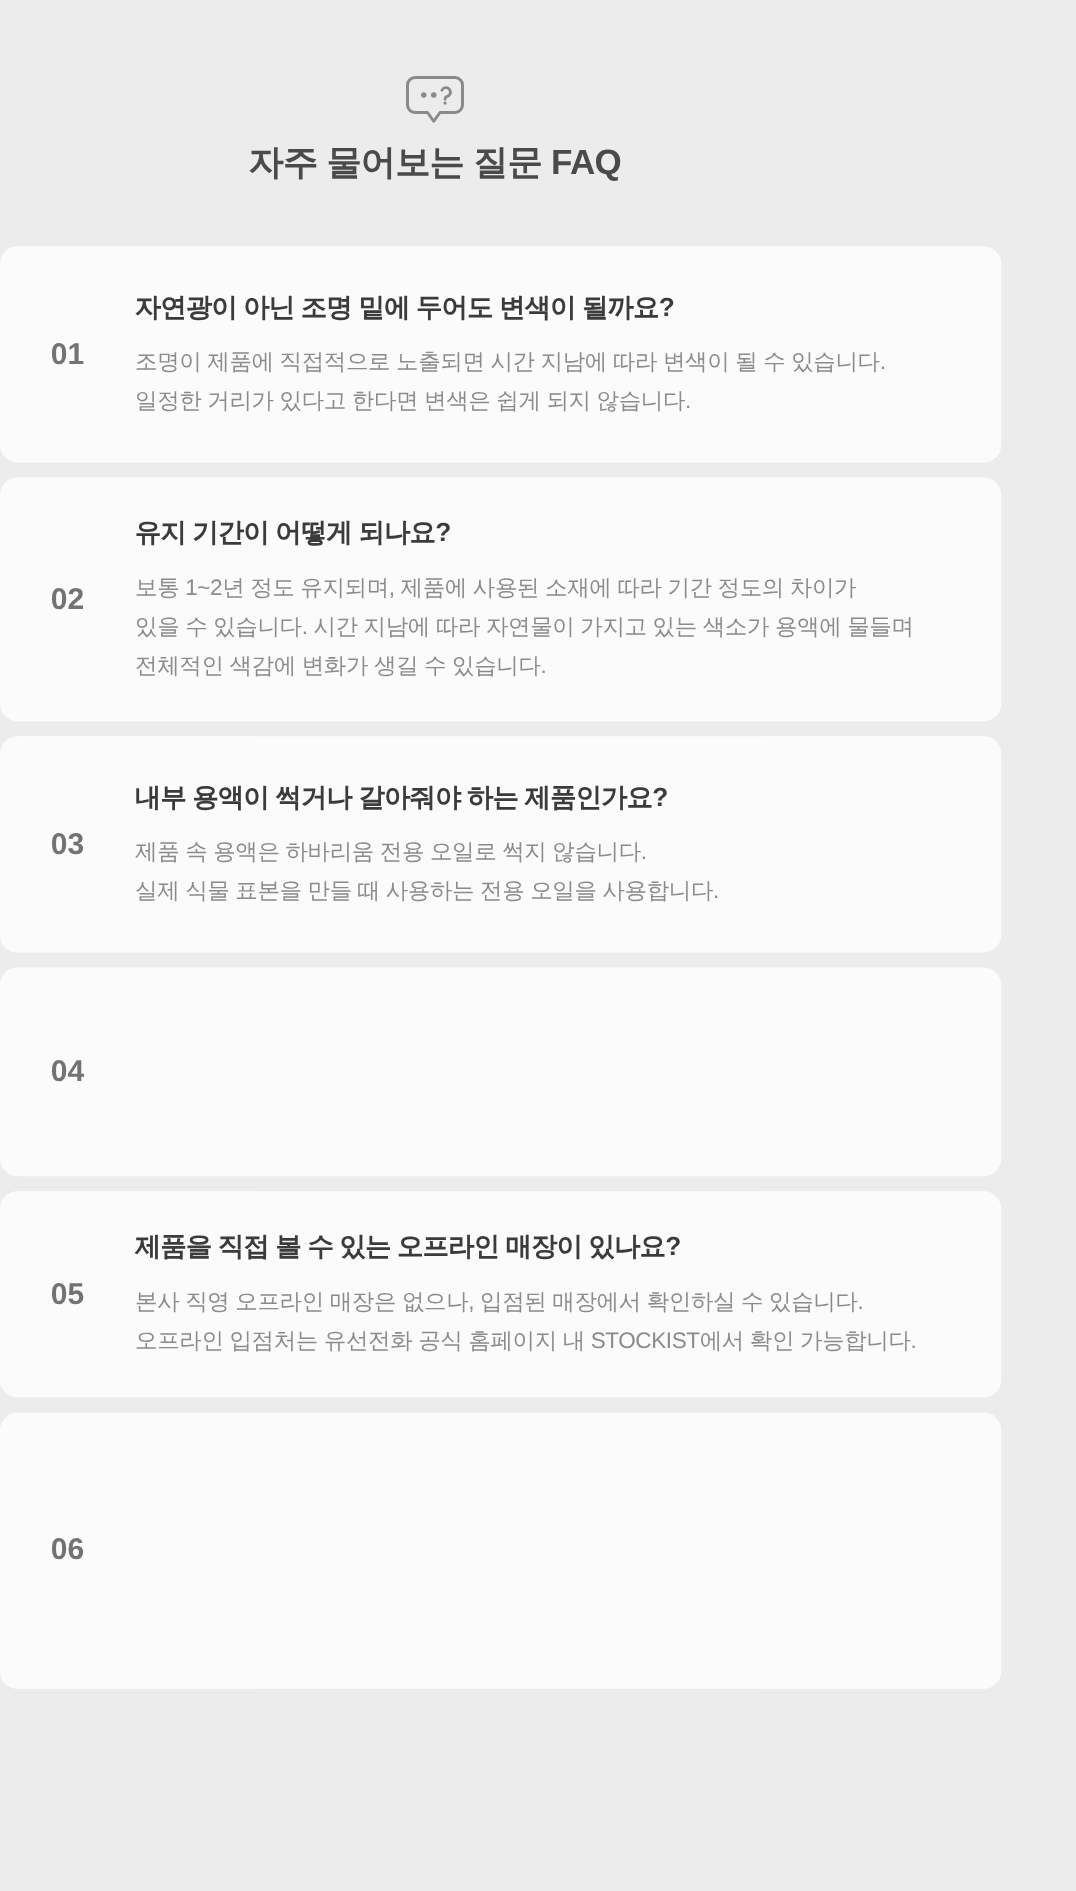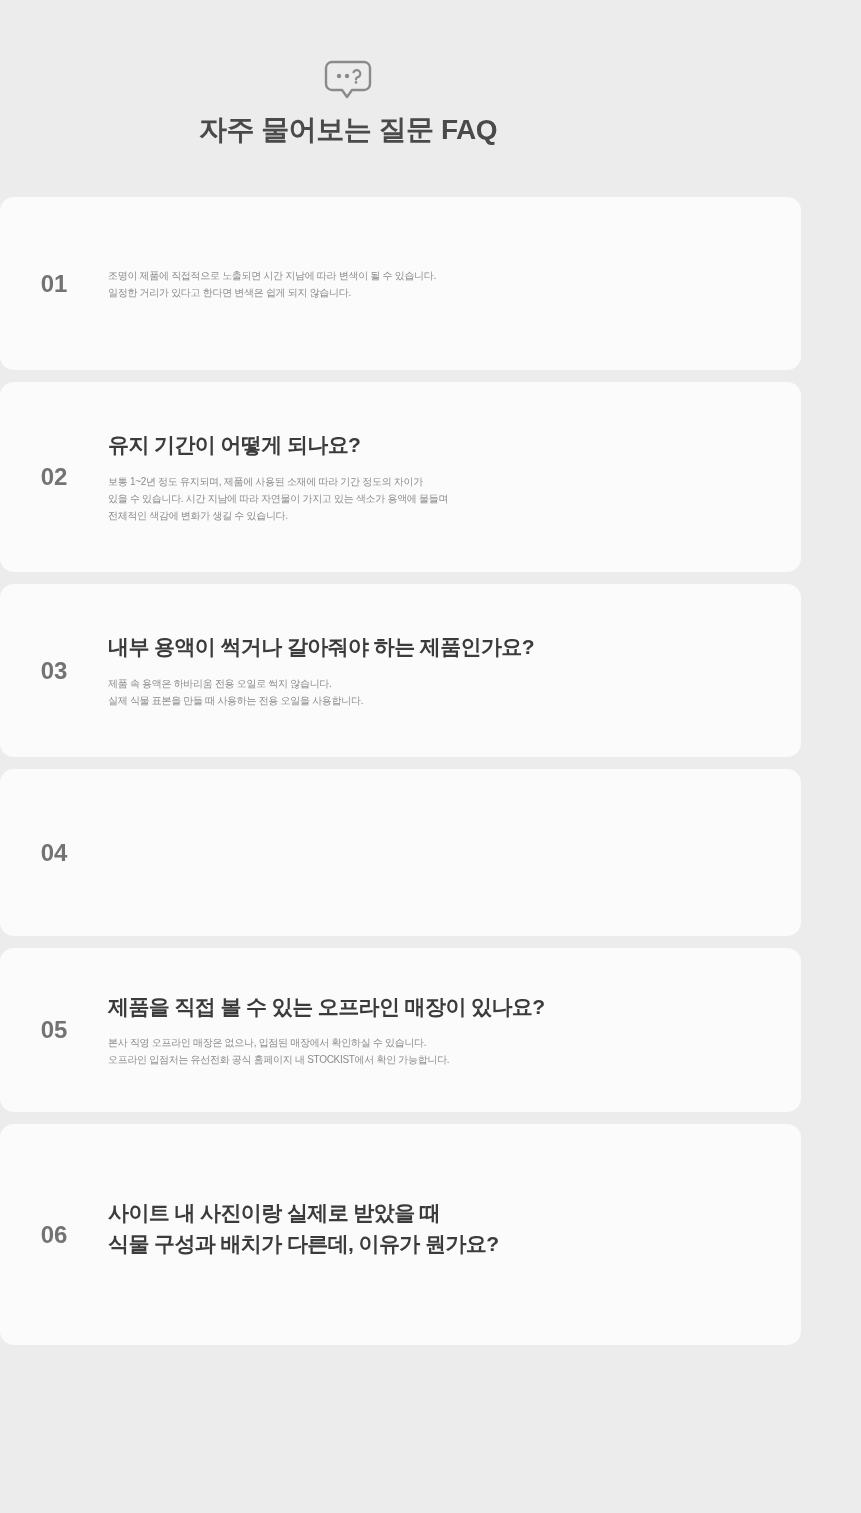--- a/index.html
+++ b/index.html
@@ -71,21 +71,21 @@
   .faq-q {
     font-size: 21px;
     font-weight: bold;
     color: #3b3b3b;
     letter-spacing: -0.6px;
     line-height: 1.45;
     margin: 0 0 12px 0;
     white-space: pre-line;
   }
   .faq-a {
-    font-size: 10px;
+    font-size: 18px;
     color: #8b8b8b;
     letter-spacing: -0.3px;
     line-height: 1.72;
     margin: 0;
     white-space: pre-line;
   }
   
   .faq-card.h1 { min-height: 173px; }
   .faq-card.h2 { min-height: 190px; }
   .faq-card.h3 { min-height: 173px; }
@@ -109,20 +109,21 @@
       </svg>
     </span>
     <h1 class="page-title">자주 물어보는 질문 FAQ</h1>
   </div>
 
   <div class="faq-list">
 
     <div class="faq-card h1">
       <div class="faq-num">01</div>
       <div class="faq-body">
+        <p class="faq-q">자연광이 아닌 조명 밑에 두어도 변색이 될까요?</p>
         <p class="faq-a">조명이 제품에 직접적으로 노출되면 시간 지남에 따라 변색이 될 수 있습니다.
 일정한 거리가 있다고 한다면 변색은 쉽게 되지 않습니다.</p>
       </div>
     </div>
 
     <div class="faq-card h2">
       <div class="faq-num">02</div>
       <div class="faq-body">
         <p class="faq-q">유지 기간이 어떻게 되나요?</p>
         <p class="faq-a">보통 1~2년 정도 유지되며, 제품에 사용된 소재에 따라 기간 정도의 차이가
@@ -149,19 +150,17 @@
       <div class="faq-body">
         <p class="faq-q">제품을 직접 볼 수 있는 오프라인 매장이 있나요?</p>
         <p class="faq-a">본사 직영 오프라인 매장은 없으나, 입점된 매장에서 확인하실 수 있습니다.
 오프라인 입점처는 유선전화 공식 홈페이지 내 STOCKIST에서 확인 가능합니다.</p>
       </div>
     </div>
 
     <div class="faq-card h6">
       <div class="faq-num">06</div>
       <div class="faq-body">
-        <p class="faq-q">사이트 내 사진이랑 실제로 받았을 때
-식물 구성과 배치가 다른데, 이유가 뭔가요?</p>
       </div>
     </div>
 
   </div>
 </div>
 
 </body></html>

